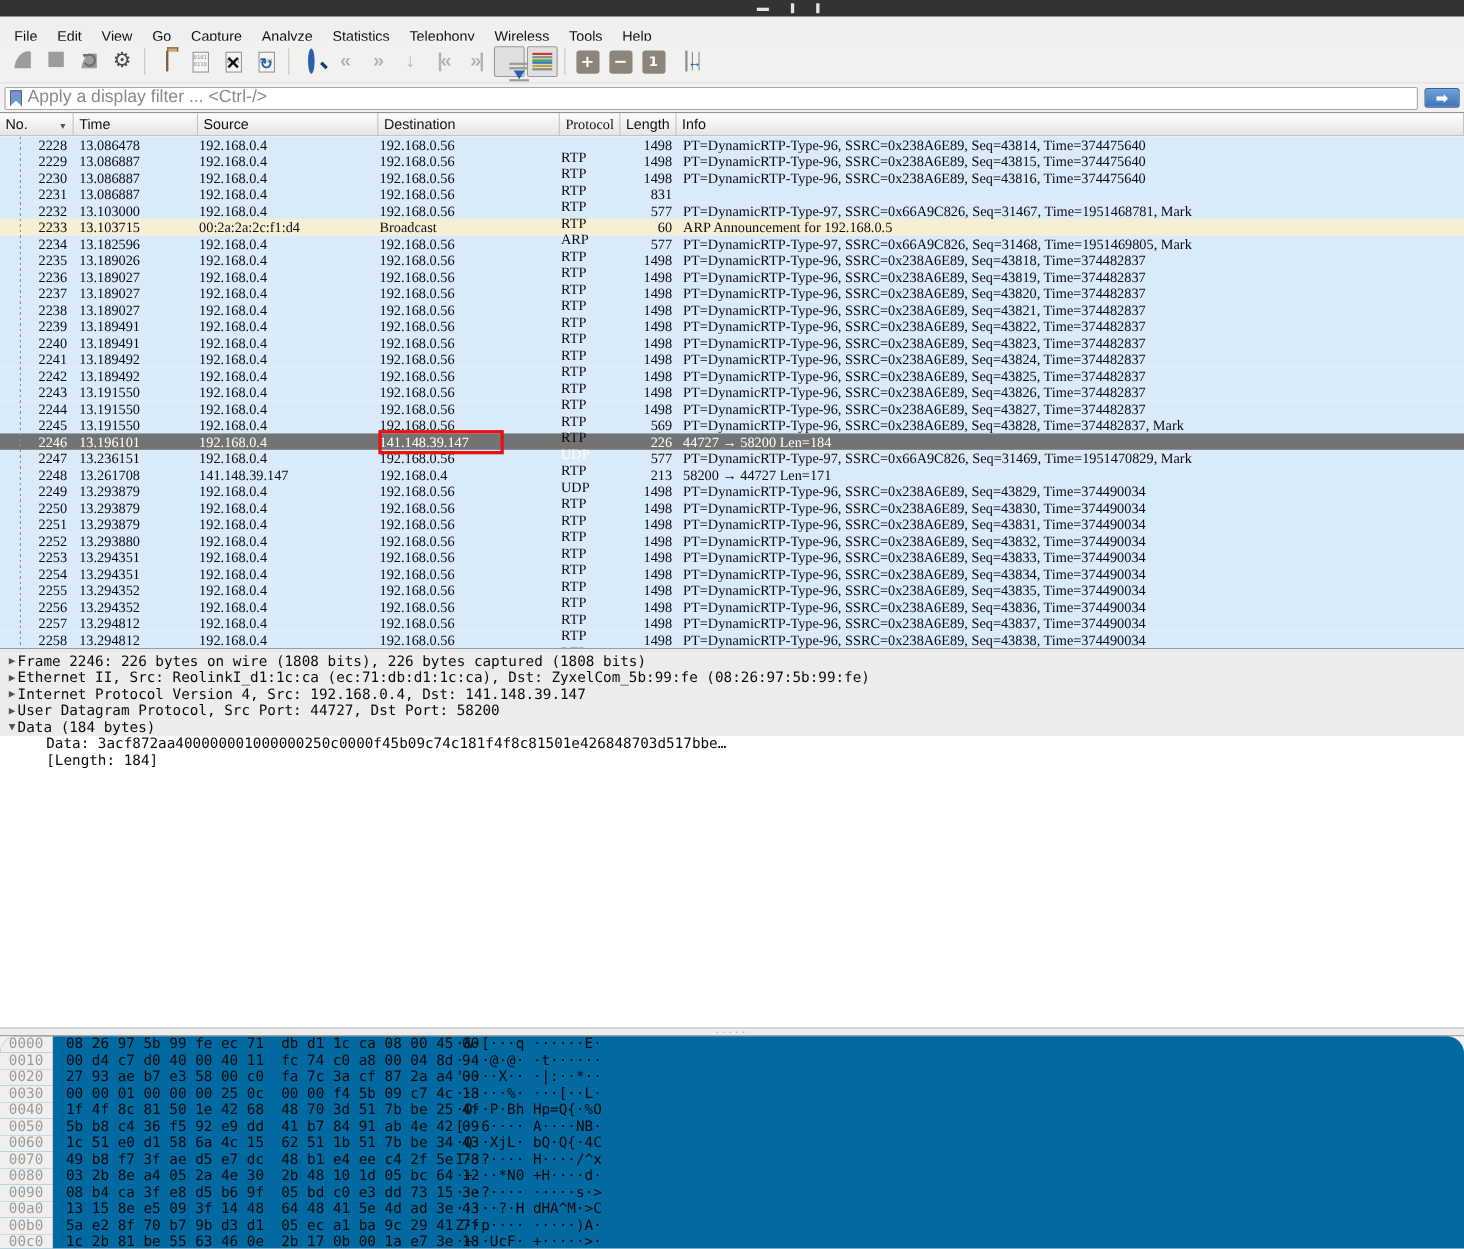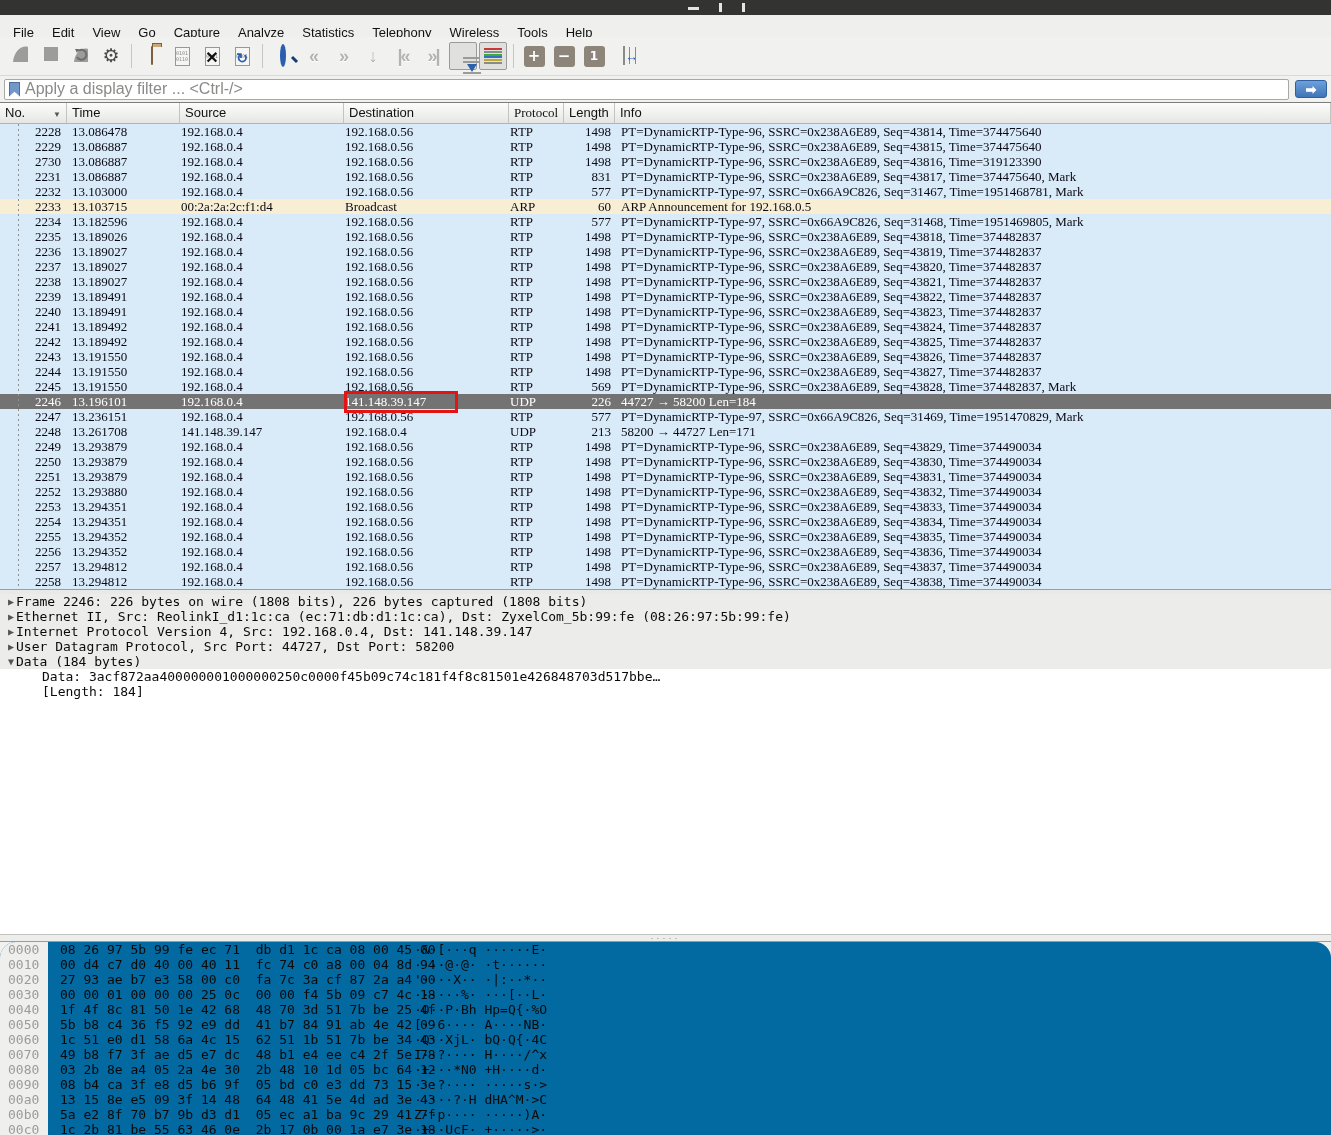--- a/index.html
+++ b/index.html
@@ -80,21 +80,21 @@
                  background:repeating-linear-gradient(180deg,#8f8f8d 0 2px,transparent 2px 5px); }
   .row { height:15px; display:flex; font-family:Liberation Serif, serif;
          font-size:13px; line-height:15px; color:#0a0a14; white-space:nowrap; }
   .row.rtp, .row.udp { background:#d9eaf8; }
   .row.arp { background:#f7eed3; }
   .row.selected { background:#737373; color:#fff; }
   .c-no   { width:67px; text-align:right; padding-right:6px; flex:none; }
   .c-time { width:113px; padding-left:5px; flex:none; }
   .c-src  { width:164px; padding-left:1px; flex:none; }
   .c-dst  { width:165px; padding-left:1px; flex:none; }
-  .c-pro  { width:55px; padding-left:1px; flex:none; }
+  .c-pro  { width:55px; padding-left:1px; flex:none;margin-top:11px; }
   .c-len  { width:51px; text-align:right; padding-right:4px; flex:none; }
   .c-info { flex:1; padding-left:6px; overflow:hidden; }
   .h-no{width:67px;position:relative;} .h-time{width:113px;} .h-src{width:164px;}
   .h-dst{width:165px;} .h-pro{width:55px;font-family:Liberation Serif, serif;} .h-len{width:51px;} .h-info{flex:1;border-right:none;}
   .sort-arrow { position:absolute; right:5px; top:7px; font-size:8px; color:#555; }
   .red-annotation { position:absolute; left:344px; top:267px; width:114px; height:22px;
                     border:3px solid #e51313; z-index:10; pointer-events:none; }
 
   
   .splitter1 { height:5px; background:#e9e9e7; border-top:1px solid #9c9c9a; flex:none; }
@@ -284,36 +284,35 @@
         <div class="row rtp">
           <span class="c-no">2229</span>
           <span class="c-time">13.086887</span>
           <span class="c-src">192.168.0.4</span>
           <span class="c-dst">192.168.0.56</span>
           <span class="c-pro">RTP</span>
           <span class="c-len">1498</span>
           <span class="c-info">PT=DynamicRTP-Type-96, SSRC=0x238A6E89, Seq=43815, Time=374475640</span>
         </div>
         <div class="row rtp">
-          <span class="c-no">2730</span>
+          <span class="c-no">2230</span>
           <span class="c-time">13.086887</span>
           <span class="c-src">192.168.0.4</span>
           <span class="c-dst">192.168.0.56</span>
           <span class="c-pro">RTP</span>
           <span class="c-len">1498</span>
-          <span class="c-info">PT=DynamicRTP-Type-96, SSRC=0x238A6E89, Seq=43816, Time=319123390</span>
+          <span class="c-info">PT=DynamicRTP-Type-96, SSRC=0x238A6E89, Seq=43816, Time=374475640</span>
         </div>
         <div class="row rtp">
           <span class="c-no">2231</span>
           <span class="c-time">13.086887</span>
           <span class="c-src">192.168.0.4</span>
           <span class="c-dst">192.168.0.56</span>
           <span class="c-pro">RTP</span>
           <span class="c-len">831</span>
-          <span class="c-info">PT=DynamicRTP-Type-96, SSRC=0x238A6E89, Seq=43817, Time=374475640, Mark</span>
         </div>
         <div class="row rtp">
           <span class="c-no">2232</span>
           <span class="c-time">13.103000</span>
           <span class="c-src">192.168.0.4</span>
           <span class="c-dst">192.168.0.56</span>
           <span class="c-pro">RTP</span>
           <span class="c-len">577</span>
           <span class="c-info">PT=DynamicRTP-Type-97, SSRC=0x66A9C826, Seq=31467, Time=1951468781, Mark</span>
         </div>

